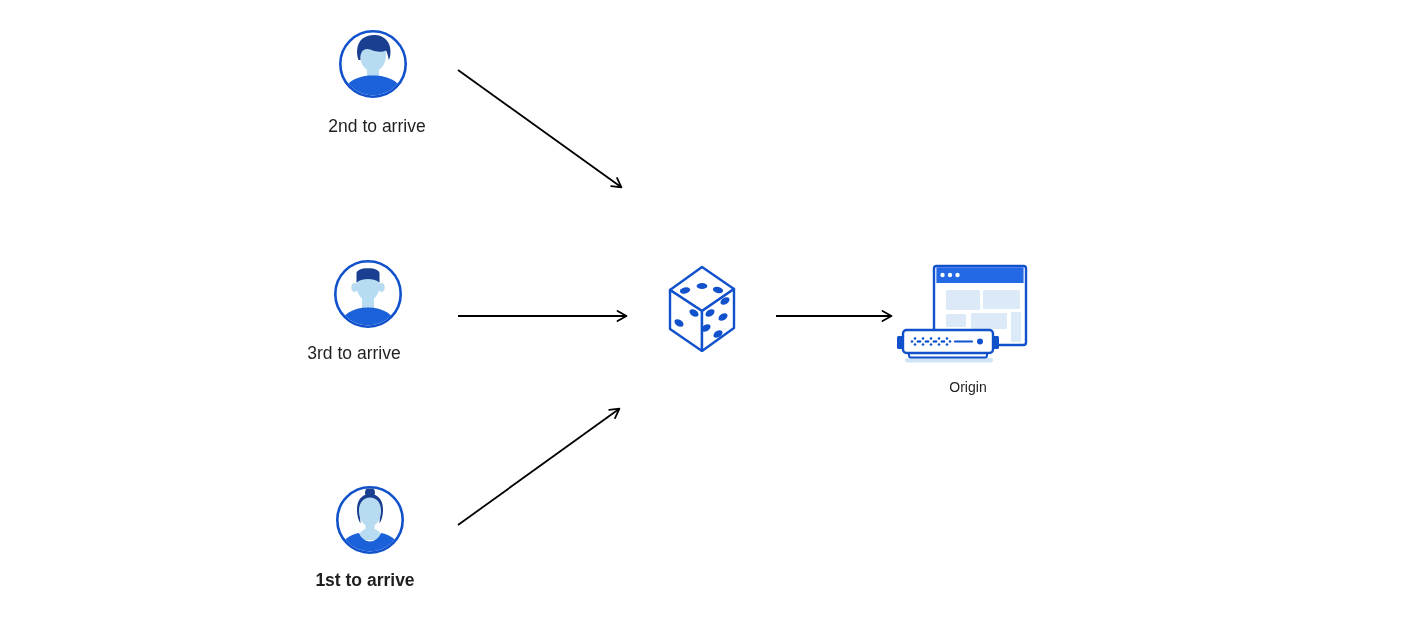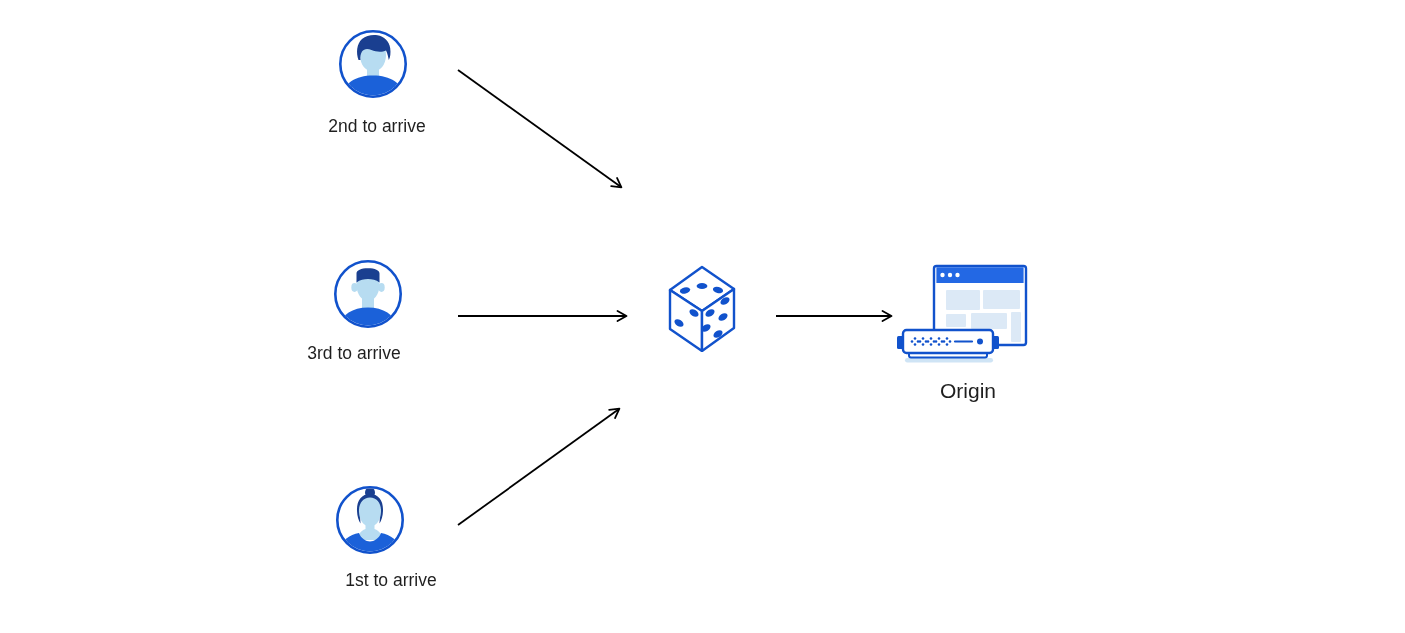--- a/index.html
+++ b/index.html
@@ -19,21 +19,21 @@
     width:1405px;height:633px;background:var(--bg);
     font-family:"Liberation Sans", sans-serif;
   }
   .canvas{position:relative;width:1405px;height:633px;overflow:hidden;background:var(--bg);padding-left:48px;}
   .layer{position:absolute;left:0;top:0;}
   .node{position:absolute;}
   .label{
     position:absolute;transform:translateX(-50%);
     font-size:17.5px;color:var(--text-black);white-space:nowrap;
   }
-  .label.origin{font-size:21px;}
+  .label.origin{font-size:14px;}
   
   .sb{stroke:var(--primary-blue);}
   .fb{fill:var(--primary-blue);}
   .fw{fill:#ffffff;}
   .fskin{fill:var(--skin-light-blue);}
   .fhair{fill:var(--hair-navy);}
   .fshirt{fill:var(--shirt-blue);}
   .fbar{fill:var(--titlebar-blue);}
   .fpanel{fill:var(--panel-light-blue);}
   .fshadow{fill:var(--shadow-blue);}
@@ -105,21 +105,21 @@
       <g clip-path="url(#clip3)">
         <path class="fhair" d="M30,8 C30,4.5 32,2.5 35,2.5 C38,2.5 40,4.5 40,8 C40,10.2 38,11.8 35,11.8 C32,11.8 30,10.2 30,8 Z"></path>
         <path class="fhair" d="M35,9 C26.5,9 21.5,15.5 22,26 C22.2,31 23.5,35.5 25.5,38.5 C25,33 25.2,28 26.5,24.5 C28,21 31,18.5 35,18.5 C39,18.5 42,21 43.5,24.5 C44.8,28 45,33 44.5,38.5 C46.5,35.5 47.8,31 48,26 C48.5,15.5 43.5,9 35,9 Z"></path>
         <path class="fskin" d="M30.5,35 h9 v14 h-9 Z"></path>
         <path class="fskin" d="M22.5,55 C23.5,46 29,43.5 35,43.5 C41,43.5 46.5,46 47.5,55 Z"></path>
         <path class="fshirt" d="M3,70 C4,57 14,49.5 24,48 C26,53.5 31,56.5 35,56.5 C39,56.5 44,53.5 46,48 C56,49.5 66,57 67,70 Z"></path>
         <path class="fskin" d="M35,12.5 C42,12.5 46.5,18.5 46,27 C45.6,35 41.5,41.5 35,41.5 C28.5,41.5 24.4,35 24,27 C23.5,18.5 28,12.5 35,12.5 Z"></path>
       </g>
     </svg>
   </div>
-  <div class="label" style="left:391px;top:570px;">1st to arrive</div>
+  <div class="label" style="left:365px;top:570px;font-weight:bold;">1st to arrive</div>
 
   <div class="node" style="left:667px;top:264px;">
     <svg width="70" height="88" viewBox="0 0 70 88">
       <g class="sb fw" stroke-width="2.4" stroke-linejoin="round">
         <path d="M35,3 L67,25 L35,47 L3,26 Z"></path>
         <path d="M3,26 L35,47 L35,87 L3,65 Z"></path>
         <path d="M67,25 L35,47 L35,87 L67,64 Z"></path>
       </g>
       <g class="fb">
         <ellipse cx="18" cy="26.5" rx="5.2" ry="3" transform="rotate(-14 18 26.5)"></ellipse>

